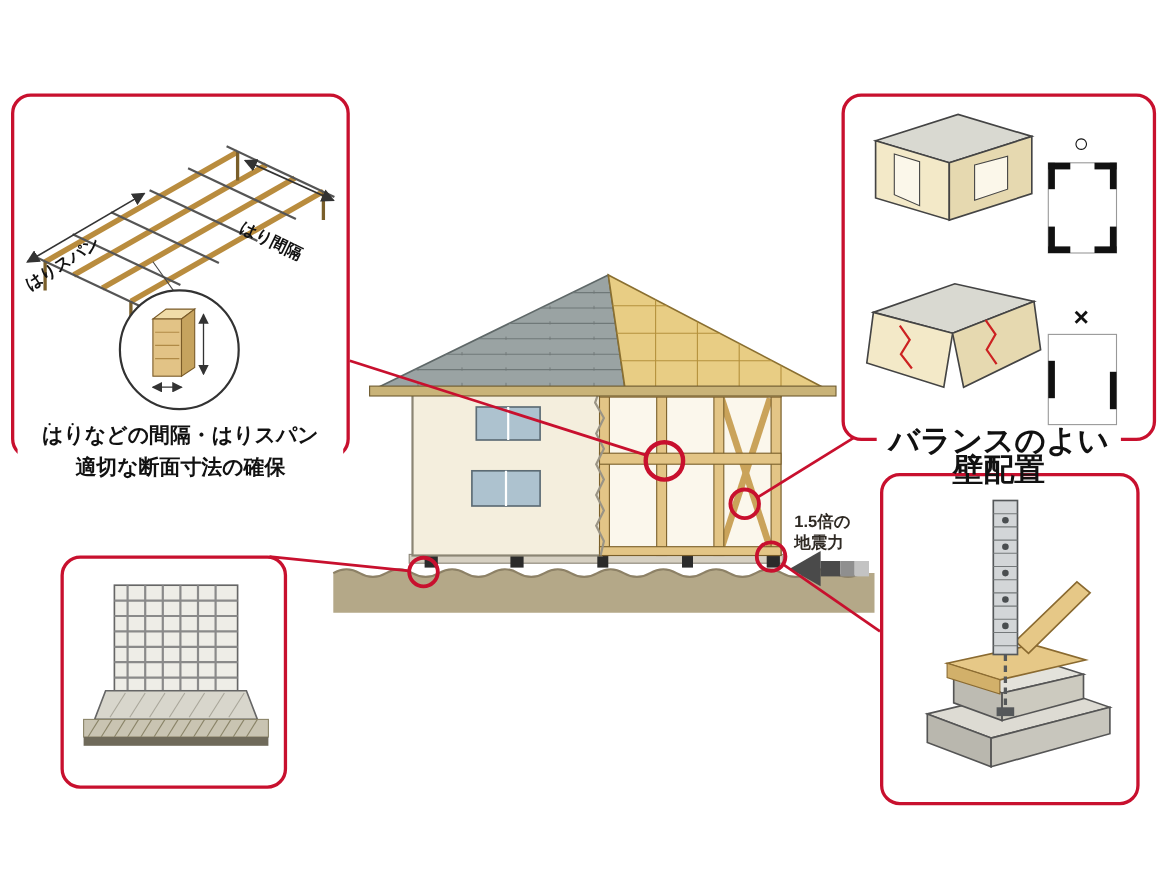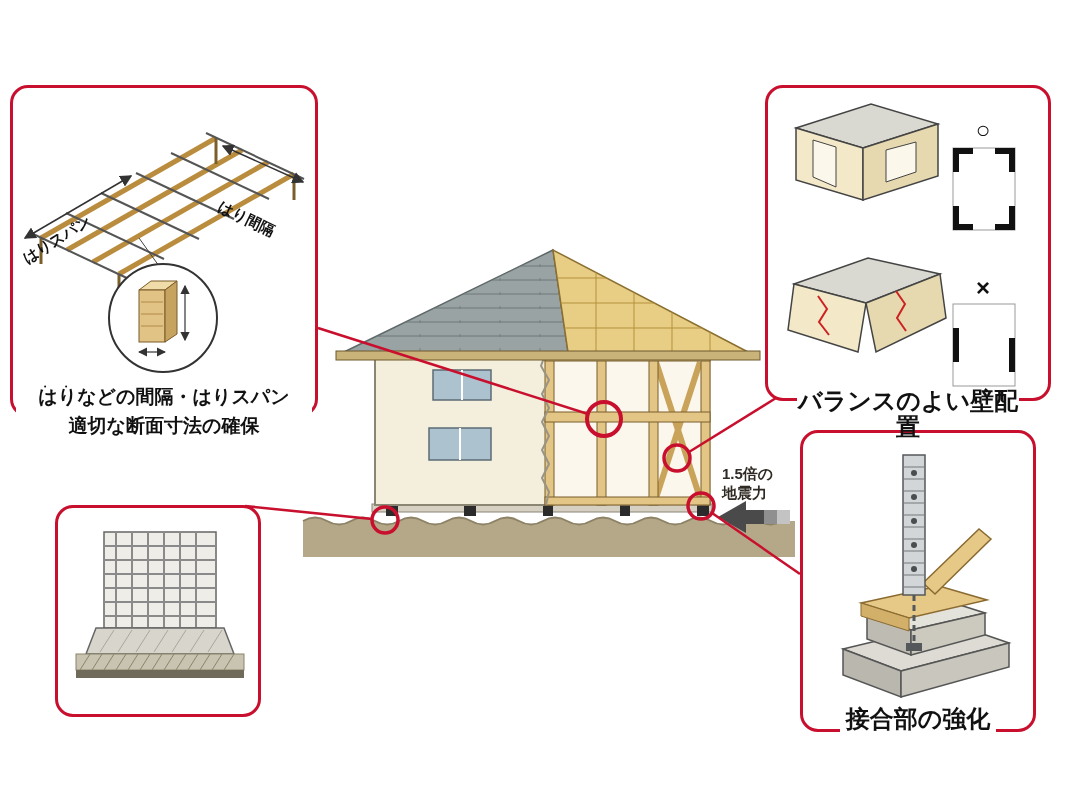--- a/index.html
+++ b/index.html
@@ -16,21 +16,21 @@
   .callout svg { display:block; }
   .caption {
     position:absolute;
     background:#fff;
     color:#111;
     font-weight:bold;
     text-align:center;
     z-index:5;
   }
   .caption-beams { font-size:19px; line-height:29px; }
-  .caption-single { font-size:24px; line-height:26px; height:26px; }
+  .caption-single { font-size:28px; line-height:26px; height:26px; }
   .dots { position:absolute; left:24px; top:-10px; font-size:10px; letter-spacing:11px; color:#111; }
   .co1 { left:10px;  top:85px;  width:308px; height:332px; z-index:3; }
   .co2 { left:765px; top:85px;  width:286px; height:316px; z-index:3; }
   .co3 { left:55px;  top:505px; width:206px; height:212px; z-index:3; }
   .co4 { left:800px; top:430px; width:236px; height:302px; z-index:3; }
 </style>
 </head>
 <body>
 
 <div class="canvas">
@@ -320,15 +320,14 @@
             <circle cx="111" cy="64" r="3"></circle>
           <circle cx="111" cy="88" r="3"></circle>
             <circle cx="111" cy="112" r="3"></circle>
           <circle cx="111" cy="136" r="3"></circle>
         </g>
       </g>
       <line x1="111" y1="162" x2="111" y2="212" stroke="#55585a" stroke-width="3" stroke-dasharray="6 4"></line>
       <rect x="103" y="210" width="16" height="8" fill="#55585a"></rect>
     </svg>
   </div>
-  <div class="caption caption-single" style="left:840px; top:706px; width:156px;">接合部の強化</div>
 
 </div>
 
 </body></html>

